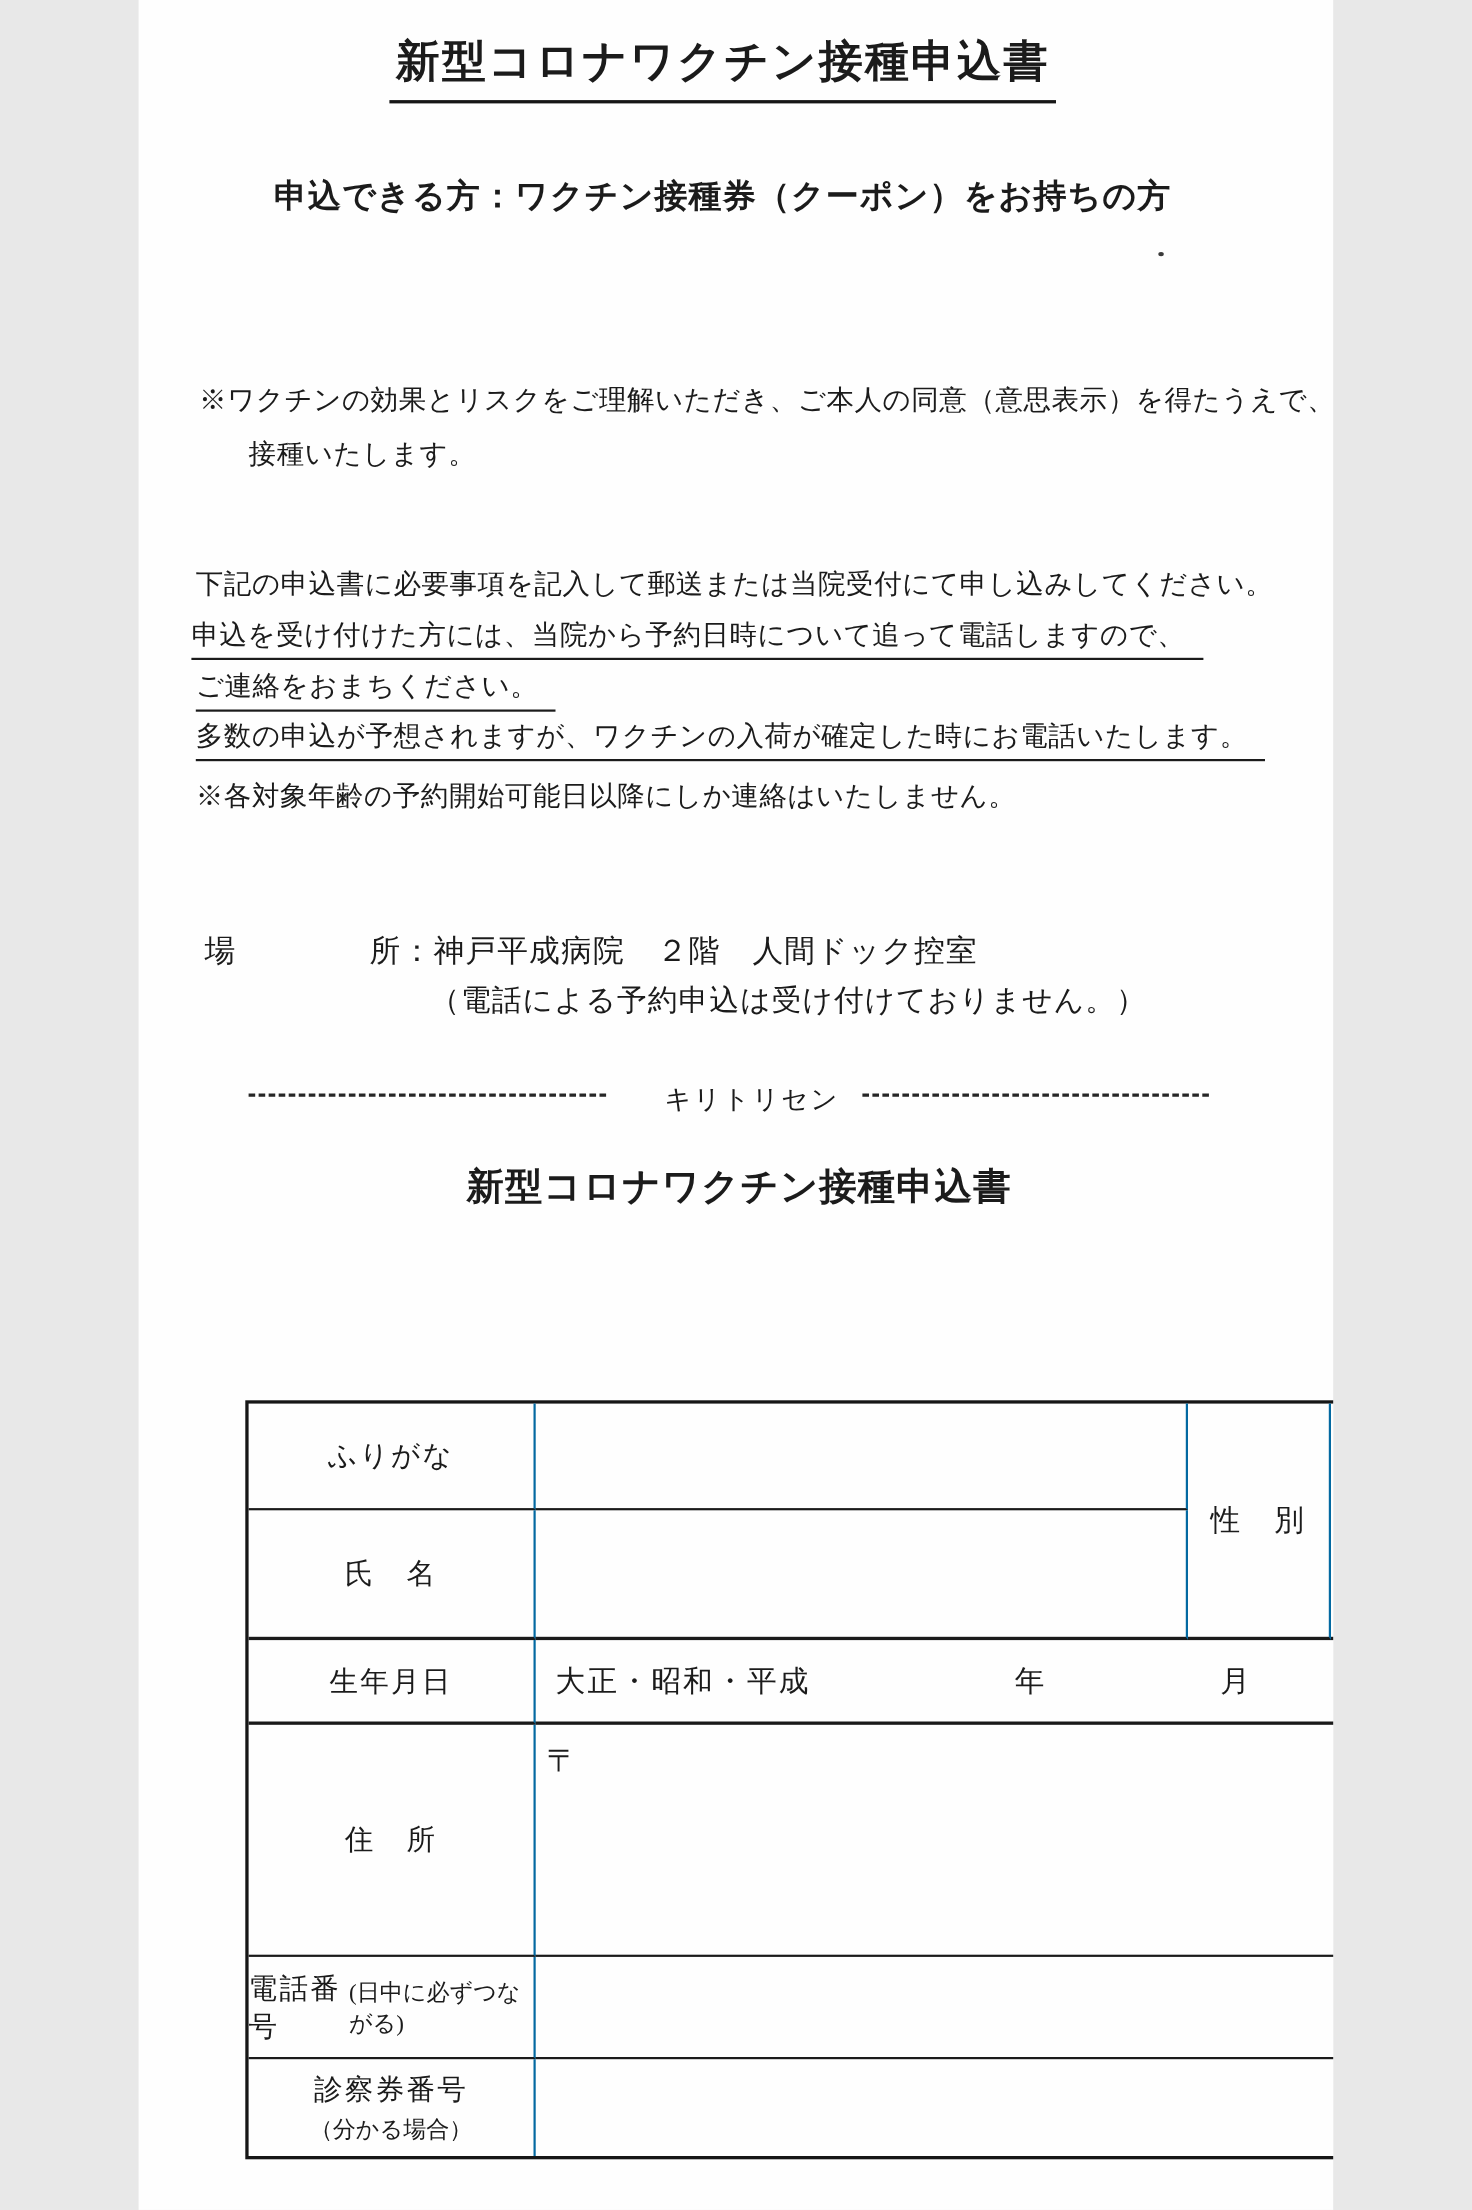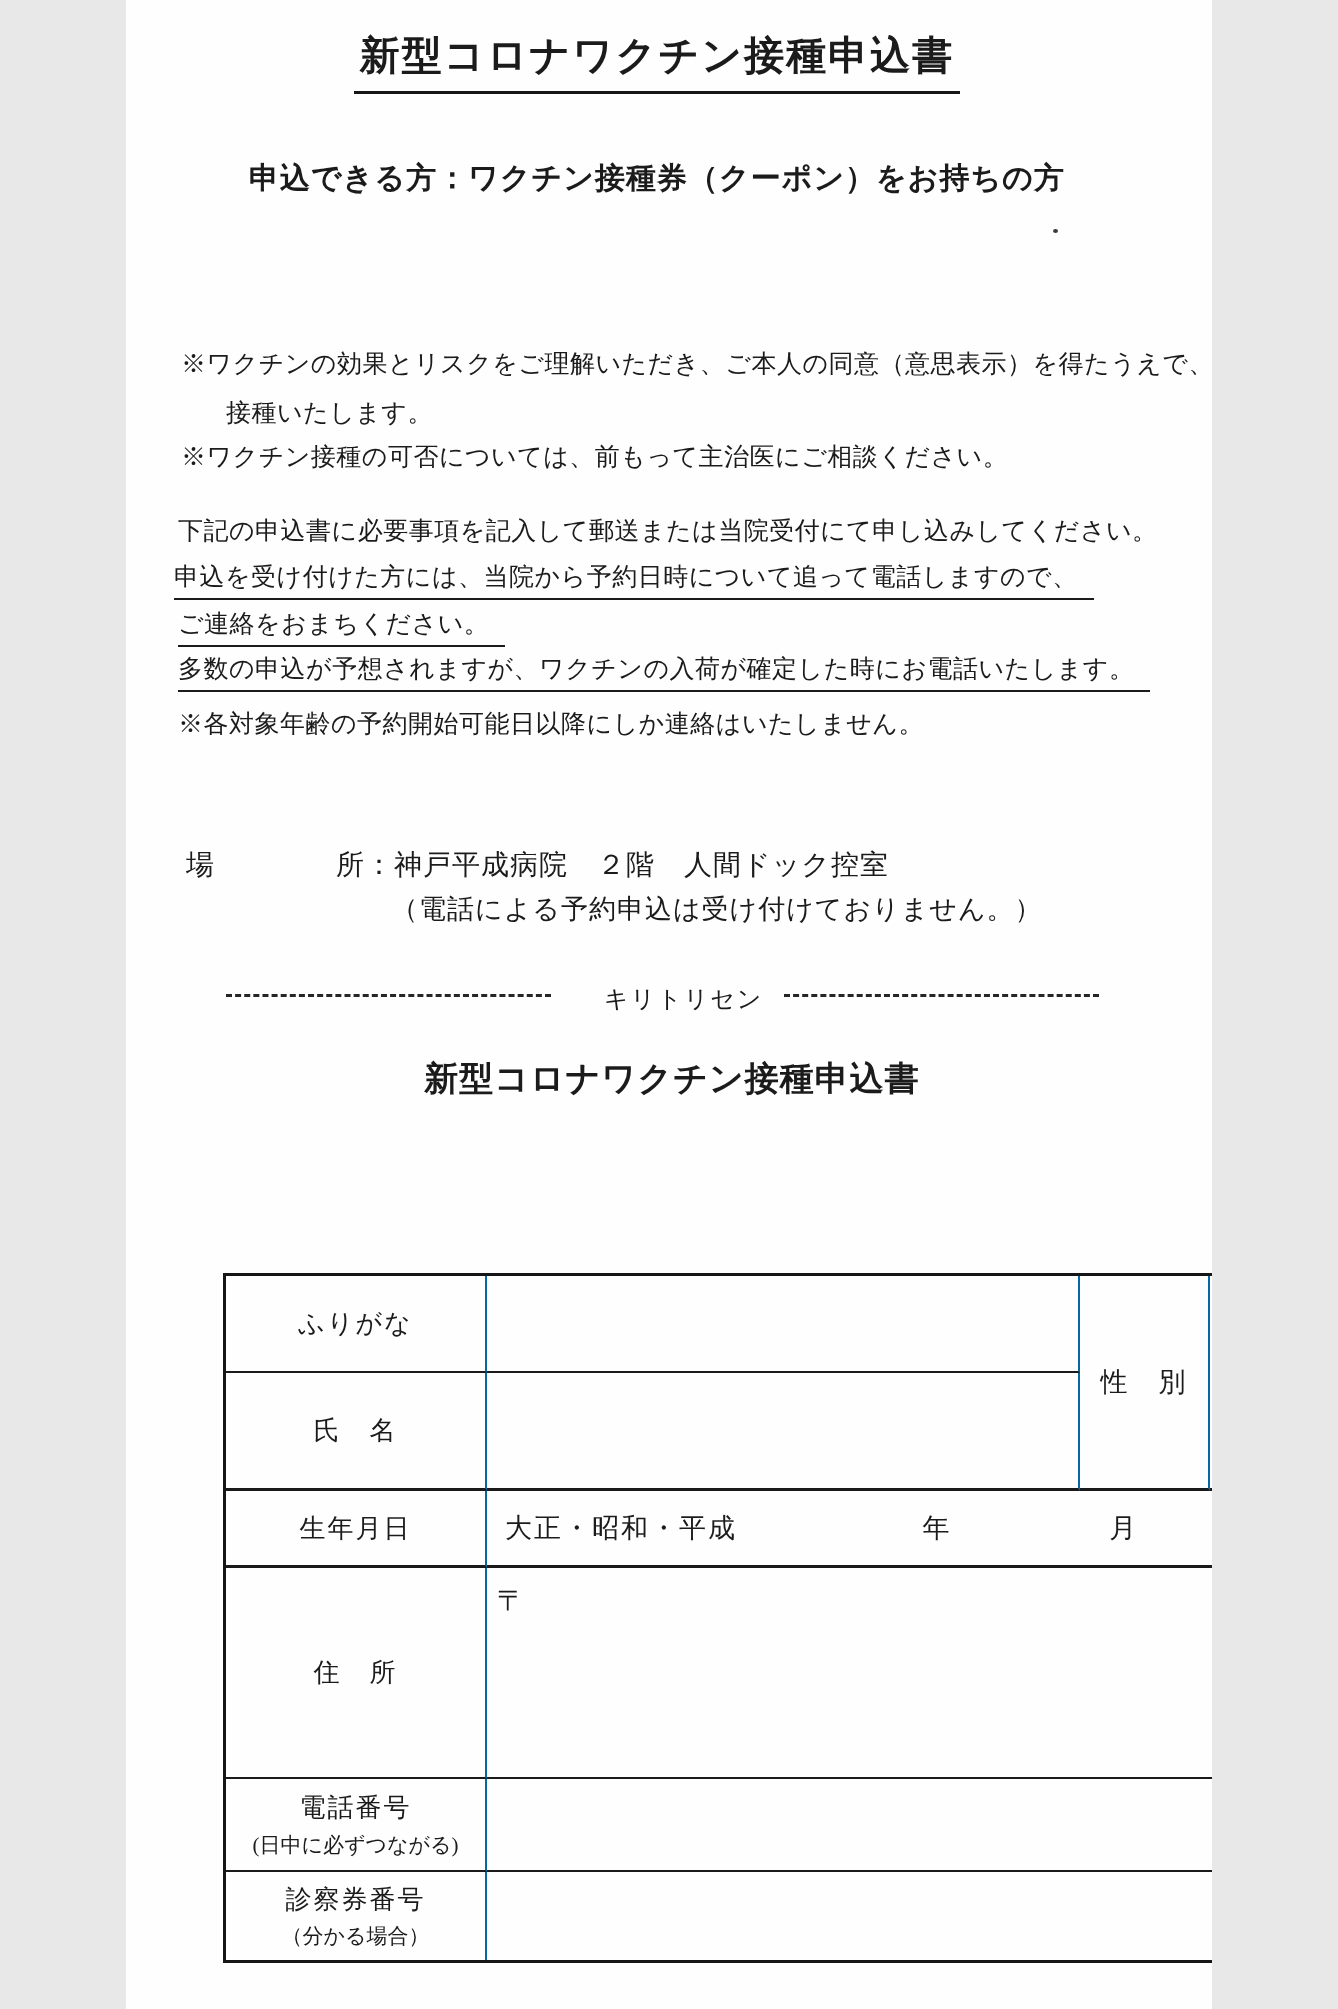--- a/index.html
+++ b/index.html
@@ -74,21 +74,21 @@
   .r1c1 { grid-area:1/1/2/2; }
   .r1c2 { grid-area:1/2/2/3; }
   .sexl { grid-area:1/3/3/4; font-size:27px; }
   .sexv { grid-area:1/4/3/5; font-size:28px; letter-spacing:1px;margin-top:14px; }
   .r2c1 { grid-area:2/1/3/2; }
   .r2c2 { grid-area:2/2/3/3; }
   .r3c1 { grid-area:3/1/4/2; }
   .r3cv { grid-area:3/2/4/5; position:relative; font-size:27px; }
   .r4c1 { grid-area:4/1/5/2; }
   .r4cv { grid-area:4/2/5/5; display:block; padding:14px 0 0 10px; font-size:28px; }
-  .r5c1 { grid-area:5/1/6/2; flex-direction:column; justify-content:space-evenly; padding:4px 0; }
+  .r5c1 { grid-area:5/1/6/2; flex-direction:row; justify-content:space-evenly; padding:4px 0; }
   .r5cv { grid-area:5/2/6/5; }
   .r6c1 { grid-area:6/1/7/2; flex-direction:column; justify-content:space-evenly; padding:6px 0; }
   .r6cv { grid-area:6/2/7/5; }
   .sub-note { font-size:21px; letter-spacing:0; }
   .birth-item { position:absolute; top:50%; transform:translateY(-50%); white-space:nowrap; }
   .b-era { left:18px; }
   .b-y { left:49%; }
   .b-m { left:70%; }
   .b-d { left:92%; }
 </style>
@@ -100,21 +100,20 @@
   <div class="abs title-wrap">
     <span class="title-text">新型コロナワクチン接種申込書</span>
   </div>
   <div class="abs subtitle-wrap">
     <span class="subtitle-text">申込できる方：ワクチン接種券（クーポン）をお持ちの方</span>
   </div>
   <div class="abs noise-dot"></div>
 
   <div class="abs bodyline p1">※ワクチンの効果とリスクをご理解いただき、ご本人の同意（意思表示）を得たうえで、</div>
   <div class="abs bodyline p2">接種いたします。</div>
-  <div class="abs bodyline p3">※ワクチン接種の可否については、前もって主治医にご相談ください。</div>
 
   <div class="abs bodyline i1">下記の申込書に必要事項を記入して郵送または当院受付にて申し込みしてください。</div>
   <div class="abs bodyline i2">
     <span class="uline">申込を受け付けた方には、当院から予約日時について追って電話しますので、</span>
   </div>
   <div class="abs bodyline i3">
     <span class="uline">ご連絡をおまちください。</span>
   </div>
   <div class="abs bodyline i4">
     <span class="uline">多数の申込が予想されますが、ワクチンの入荷が確定した時にお電話いたします。</span>

